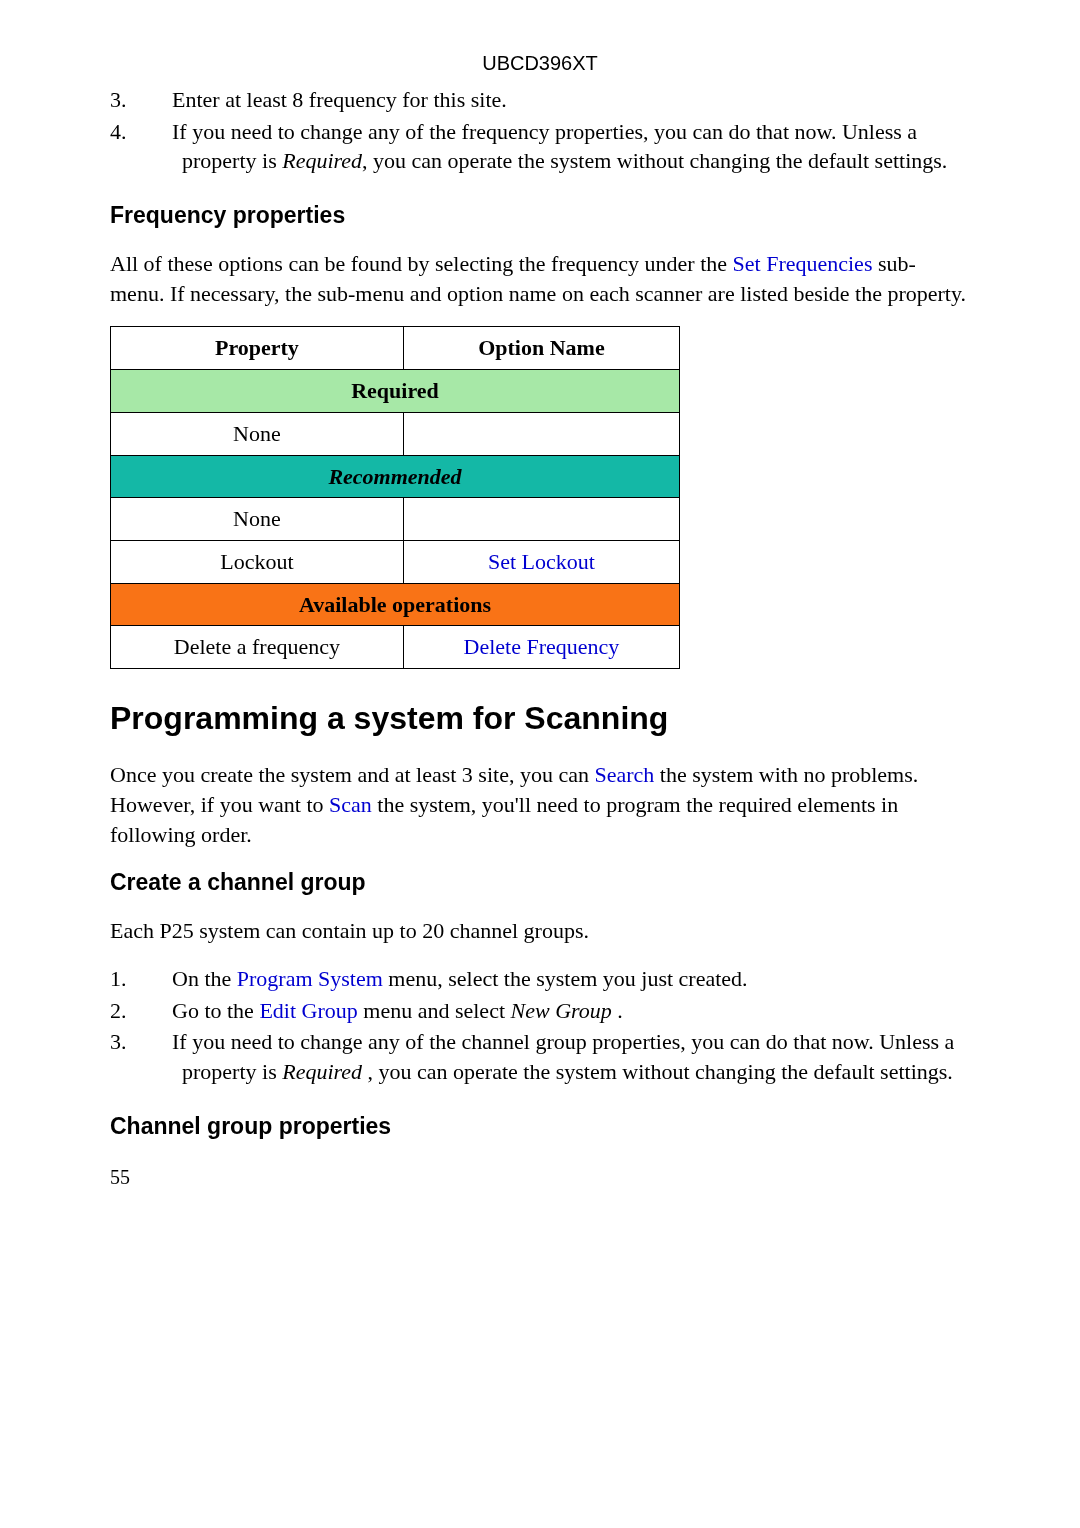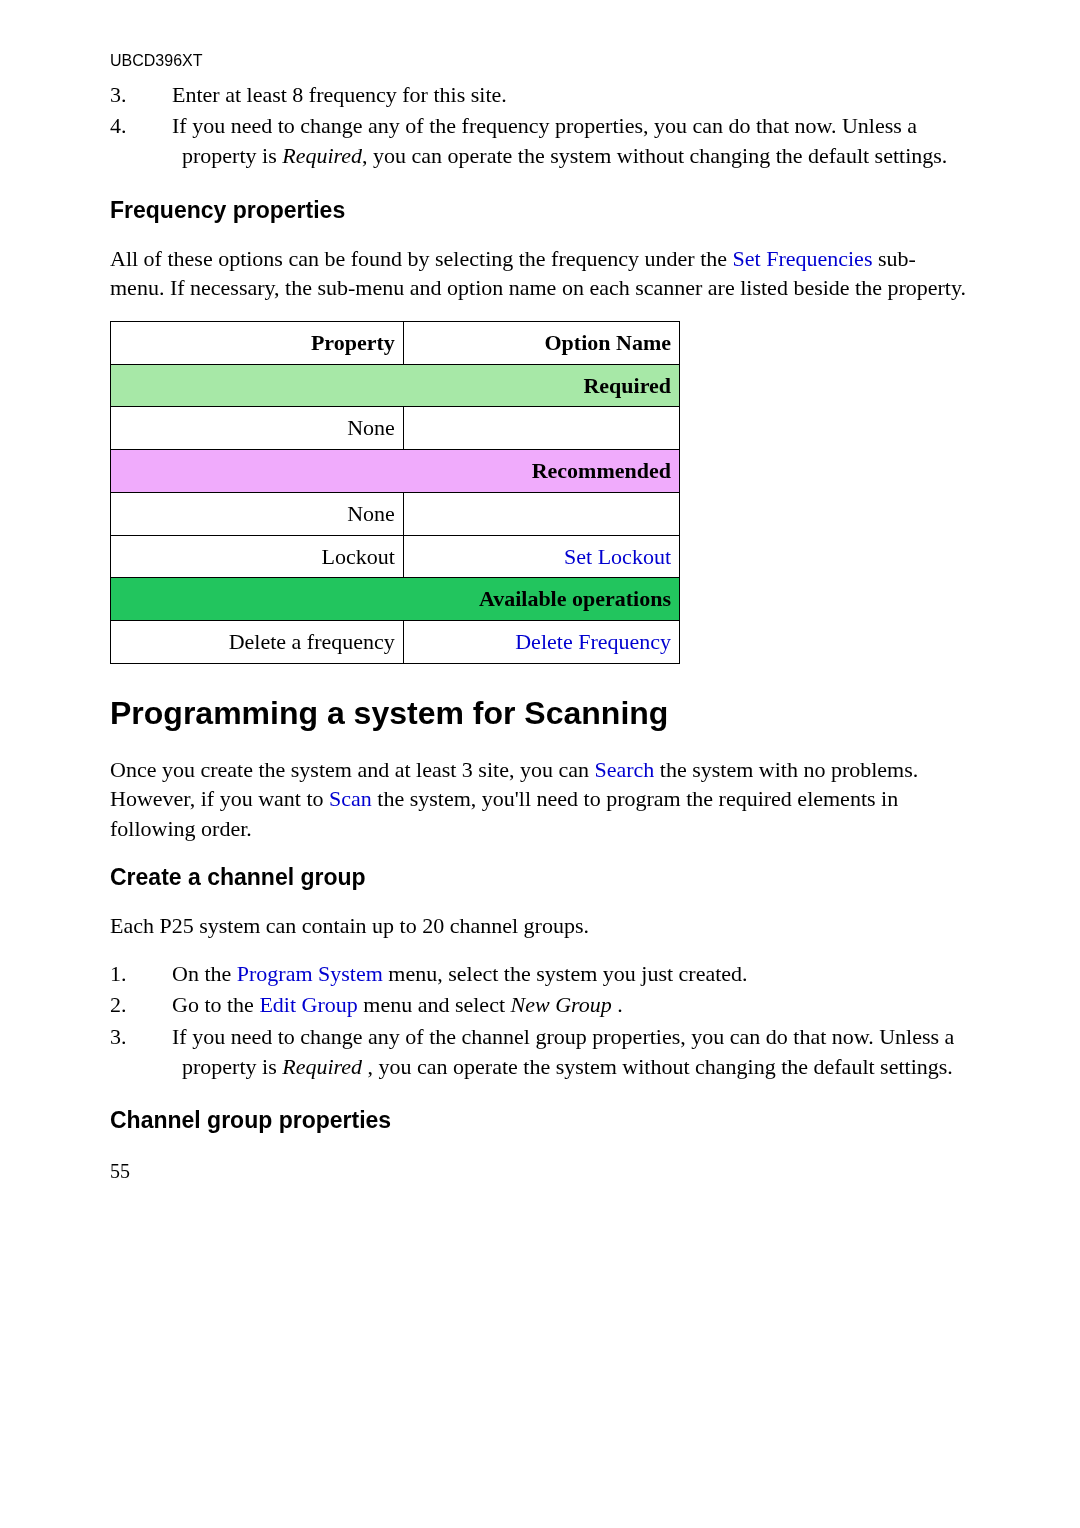--- a/index.html
+++ b/index.html
@@ -8,22 +8,22 @@
     width: 1080px;
     height: 1528px;
     background: #fff;
     color: #000;
     padding: 50px 110px 0 110px;
     font-size: 22px;
     line-height: 1.35;
   }
   .header-code {
     font-family: Arial, Helvetica, sans-serif;
-    font-size: 16px;
-    text-align: left;
+    font-size: 20px;
+    text-align: center;
     margin-bottom: 8px;
   }
   ol {
     list-style: none;
     padding-left: 36px;
     margin-bottom: 24px;
   }
   ol li {
     position: relative;
     margin-bottom: 2px;
@@ -45,28 +45,28 @@
   }
   .para { margin-bottom: 18px; }
   table.props {
     border-collapse: collapse;
     width: 570px;
     margin: 0 0 28px 0;
   }
   table.props th, table.props td {
     border: 1px solid #000;
     padding: 6px 8px;
-    text-align: right;
+    text-align: center;
     font-size: 22px;
   }
   table.props th { font-weight: bold; }
   .row-green td   { background: #a7e8a7; font-weight: bold; }
-  .row-tan td     { background: #f0abfc; font-weight: bold; }
+  .row-tan td     { background: #14b8a6; font-weight: bold; font-style: italic; }
   .row-pink td    { background: #f2a0a0; font-weight: bold; }
-  .row-purple td  { background: #22c55e; color: #000; font-weight: bold; }
+  .row-purple td  { background: #f97316; color: #000; font-weight: bold; }
   h2.main {
     font-family: Arial, Helvetica, sans-serif;
     font-weight: bold;
     font-size: 32px;
     margin: 20px 0 20px 0;
   }
   .page-num {
     text-align: left;
     font-size: 20px;
     margin-top: 22px;

